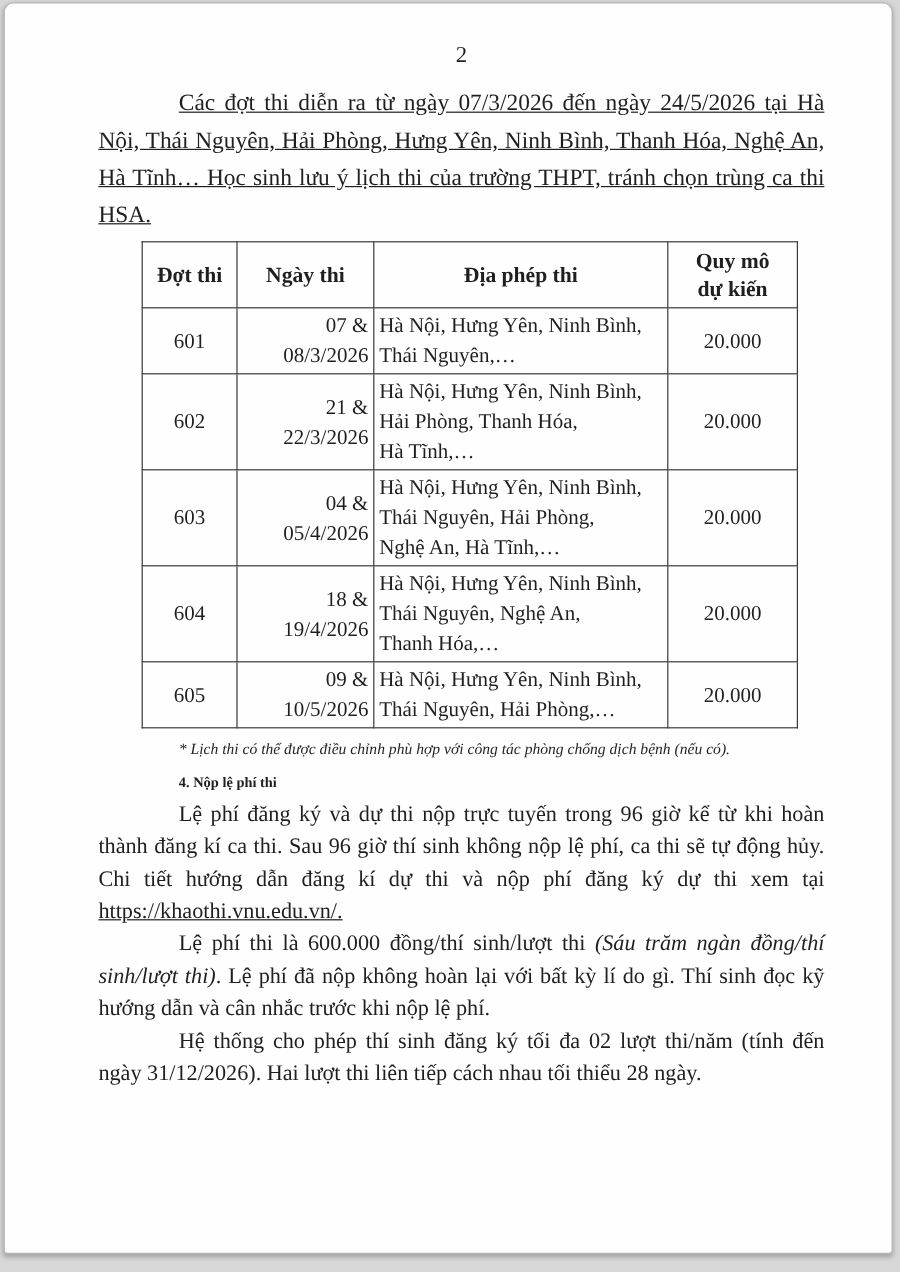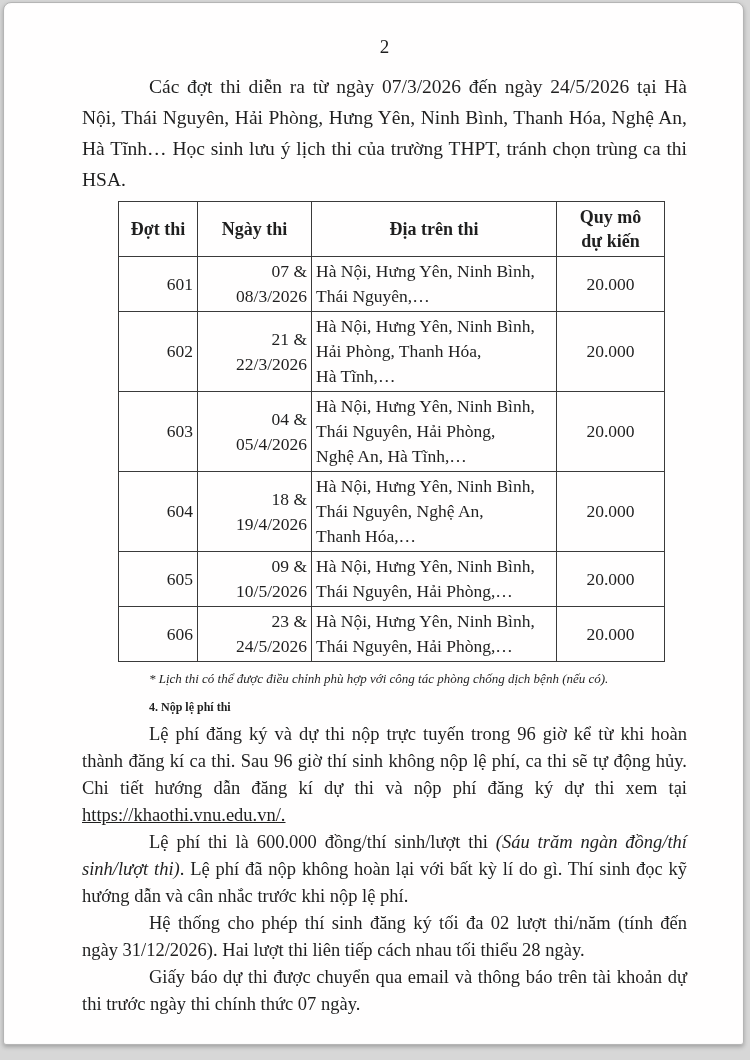--- a/index.html
+++ b/index.html
@@ -25,20 +25,21 @@
   .page-number{
     text-align:center;
     font-size:19px;
     line-height:20px;
     margin:0 0 14px 0;
   }
   .intro{
     margin:0 0 6px 0;
     text-align:justify;
     text-indent:67px;
+    text-decoration:underline;
   }
   table.exam{
     border-collapse:collapse;
     table-layout:fixed;
     width:546px;
     margin-left:36px;
     font-size:17.5px;
     line-height:25px;
   }
   table.exam th, table.exam td{
@@ -46,21 +47,21 @@
     padding:2px 4px;
     vertical-align:middle;
   }
   table.exam th{
     font-size:18px;
     font-weight:bold;
     text-align:center;
     line-height:24px;
     padding:3px 2px;
   }
-  td.c-round{ text-align:right; }
+  td.c-round{ text-align:center; }
   td.c-dates{ text-align:right; }
   td.c-loc{ text-align:left; padding-left:8px; padding-right:4px; }
   td.c-cap{ text-align:center; }
   .pre{ white-space:pre-line; }
   .note{
     margin:4px 0 0 0;
     font-style:italic;
     font-size:13px;
     line-height:26px;
     text-align:justify;
@@ -101,21 +102,21 @@
       <colgroup>
         <col style="width:79px">
           <col style="width:114px">
           <col style="width:245px">
           <col style="width:108px">
       </colgroup>
       <thead>
         <tr>
           <th class="pre">Đợt thi</th>
           <th class="pre">Ngày thi</th>
-          <th class="pre">Địa trên thi</th>
+          <th class="pre">Địa phép thi</th>
           <th class="pre">Quy mô
 dự kiến</th>
         </tr>
       </thead>
       <tbody>
         <tr>
           <td class="c-round">601</td>
           <td class="c-dates pre">07 &amp;
 08/3/2026</td>
           <td class="c-loc pre">Hà Nội, Hưng Yên, Ninh Bình,
@@ -150,37 +151,28 @@
           <td class="c-cap">20.000</td>
         </tr>
         <tr>
           <td class="c-round">605</td>
           <td class="c-dates pre">09 &amp;
 10/5/2026</td>
           <td class="c-loc pre">Hà Nội, Hưng Yên, Ninh Bình,
 Thái Nguyên, Hải Phòng,…</td>
           <td class="c-cap">20.000</td>
         </tr>
-        <tr>
-          <td class="c-round">606</td>
-          <td class="c-dates pre">23 &amp;
-24/5/2026</td>
-          <td class="c-loc pre">Hà Nội, Hưng Yên, Ninh Bình,
-Thái Nguyên, Hải Phòng,…</td>
-          <td class="c-cap">20.000</td>
-        </tr>
       </tbody>
     </table>
 
     <p class="note">* Lịch thi có thể được điều chỉnh phù hợp với công tác phòng chống dịch bệnh (nếu có).</p>
 
     <p class="sec-heading">4. Nộp lệ phí thi</p>
 
     <p class="body-par"><span>Lệ phí đăng ký và dự thi nộp trực tuyến trong 96 giờ kể từ khi hoàn thành đăng kí ca thi. Sau 96 giờ thí sinh không nộp lệ phí, ca thi sẽ tự động hủy. Chi tiết hướng dẫn đăng kí dự thi và nộp phí đăng ký dự thi xem tại </span><a class="doc-link">https://khaothi.vnu.edu.vn/.</a></p>
 
     <p class="body-par"><span>Lệ phí thi là 600.000 đồng/thí sinh/lượt thi </span><span style="font-style:italic">(Sáu trăm ngàn đồng/thí sinh/lượt thi)</span><span>. Lệ phí đã nộp không hoàn lại với bất kỳ lí do gì. Thí sinh đọc kỹ hướng dẫn và cân nhắc trước khi nộp lệ phí.</span></p>
 
     <p class="body-par">Hệ thống cho phép thí sinh đăng ký tối đa 02 lượt thi/năm (tính đến ngày 31/12/2026). Hai lượt thi liên tiếp cách nhau tối thiểu 28 ngày.</p>
 
-    <p class="body-par">Giấy báo dự thi được chuyển qua email và thông báo trên tài khoản dự thi trước ngày thi chính thức 07 ngày.</p>
 
   </div>
 </div>
 
 </body></html>

